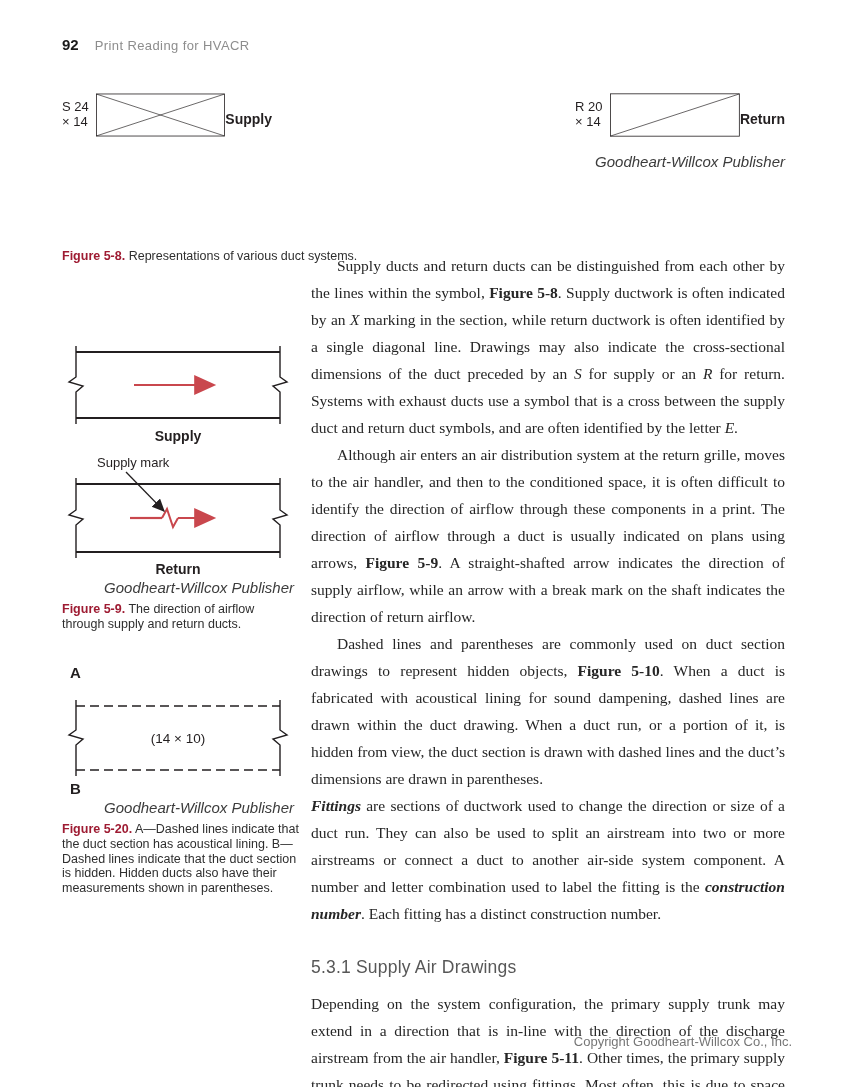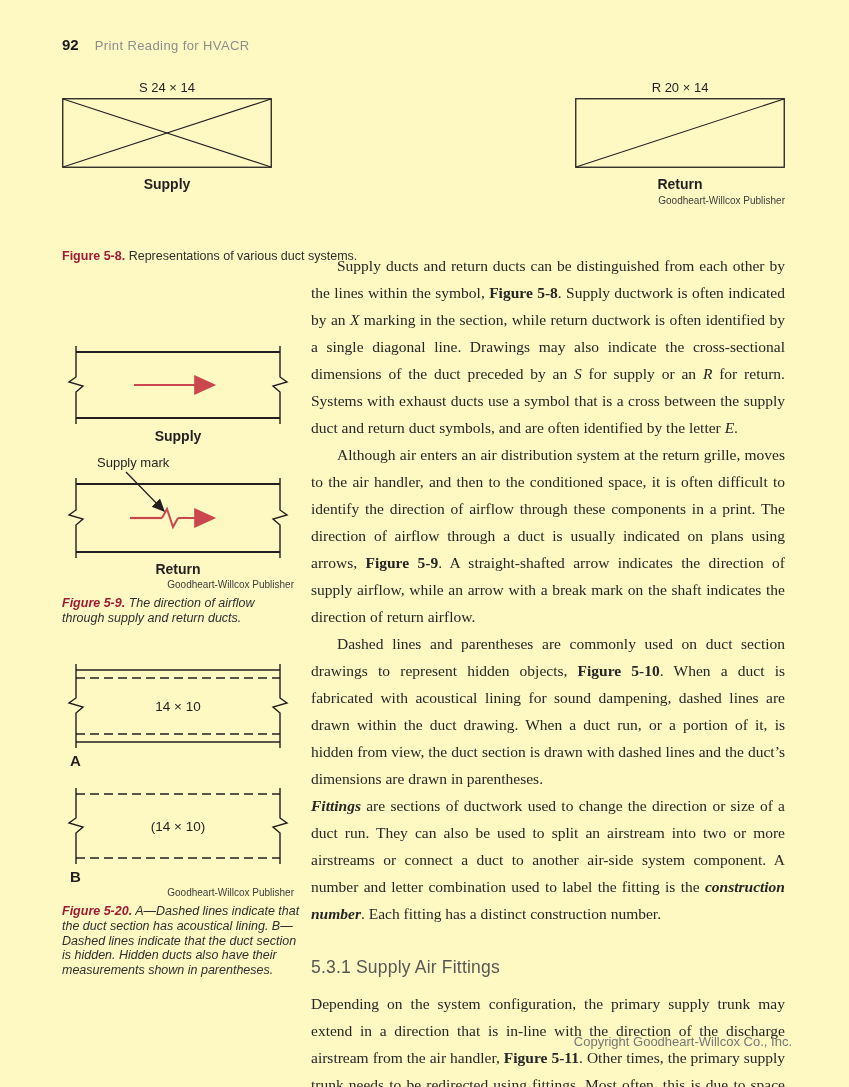--- a/index.html
+++ b/index.html
@@ -1,47 +1,47 @@
 <!DOCTYPE html>
 <html><head>
 <meta charset="utf-8">
 <style>
   html,body{margin:0;padding:0;background:#e8e8e8;}
   .page{
-    position:relative;width:849px;height:1087px;background:#fef9c3;
+    position:relative;width:849px;height:1087px;background:#ffffff;
     margin:0 auto;overflow:hidden;
     font-family:"Liberation Sans",sans-serif;color:#231f20;
   }
   
   .hdr{position:absolute;left:62px;top:36px;display:flex;align-items:baseline;gap:16px;}
   .hdr .pgnum{font-size:15px;font-weight:700;color:#1a1a1a;}
   .hdr .runtitle{font-size:13px;color:#8d8d8d;letter-spacing:.4px;}
   
   .fig58{position:absolute;left:62px;top:80px;width:723px;}
   .fig58-row{display:flex;justify-content:space-between;}
-  .sym{width:210px;display:flex;flex-direction:column;align-items:center;}
+  .sym{width:210px;display:flex;align-items:center;}
   .sym .dim{font-size:13px;color:#231f20;margin-bottom:3px;}
   .sym .name{font-size:14px;font-weight:700;margin-top:8px;}
-  .credit{font-size:10px;color:#3c3c3c;}
+  .credit{font-size:15px;font-style:italic;color:#3c3c3c;}
   .fig58 .credit{width:100%;text-align:right;margin-top:3px;}
   .cap{font-size:12.5px;line-height:14.8px;color:#2e2e2e;}
   .cap .fig-label{font-weight:700;color:#9e1b32;}
   .cap58{position:absolute;left:62px;top:207px;width:560px;margin-top:42px;}
   
   .leftfig{position:absolute;left:62px;width:238px;}
   .duct-wrap{position:relative;width:232px;}
   .duct-wrap .dimlbl{
     position:absolute;inset:0;display:flex;align-items:center;justify-content:center;
     font-size:13.5px;color:#231f20;pointer-events:none;
   }
   .duct-name{width:232px;text-align:center;font-size:14px;font-weight:700;margin-top:2px;}
   .ab-label{font-size:15px;font-weight:700;margin:2px 0 0 8px;}
   .leftfig .credit{width:232px;text-align:right;margin-top:2px;}
   .breakmark-lbl{display:block;font-size:13px;color:#231f20;margin:0 0 1px 35px;}
-  .leftcap{margin-top:6px;width:238px;font-style:italic;}
+  .leftcap{margin-top:6px;width:238px;}
   
   .col{
     position:absolute;left:311px;top:252px;width:474px;
     font-family:"Liberation Serif",serif;font-size:15.5px;line-height:27px;
     color:#262626;text-align:justify;
   }
   .col p{margin:0;}
   .col p.ind{text-indent:26px;}
   .b{font-weight:700;}
   .i{font-style:italic;}
@@ -138,31 +138,20 @@
       </svg>
     </div>
     <div class="duct-name">Return</div>
     <div class="credit">Goodheart-Willcox Publisher</div>
     <div class="cap leftcap">
       <span class="fig-label">Figure 5-9.</span><span> The direction of airflow through supply and return ducts.</span>
     </div>
   </div>
 
   <div class="leftfig" style="top:662px;">
-    <div class="duct-wrap">
-      <svg width="232" height="88" viewBox="0 0 232 88">
-        <line x1="14" y1="8" x2="218" y2="8" stroke="#231f20" stroke-width="1.6"></line>
-        <line x1="14" y1="16" x2="218" y2="16" stroke="#231f20" stroke-width="1.3" stroke-dasharray="9 5"></line>
-        <line x1="14" y1="80" x2="218" y2="80" stroke="#231f20" stroke-width="1.6"></line>
-        <line x1="14" y1="72" x2="218" y2="72" stroke="#231f20" stroke-width="1.3" stroke-dasharray="9 5"></line>
-        <path d="M14,2 L14,36 L7,41 L21,45 L14,51 L14,86" fill="none" stroke="#231f20" stroke-width="1.4"></path>
-        <path d="M218,2 L218,36 L225,41 L211,45 L218,51 L218,86" fill="none" stroke="#231f20" stroke-width="1.4"></path>
-      </svg>
-      <span class="dimlbl">14 × 10</span>
-    </div>
     <div class="ab-label">A</div>
 
     <div class="duct-wrap" style="margin-top:17px;">
       <svg width="232" height="80" viewBox="0 0 232 80">
         <line x1="14" y1="8" x2="218" y2="8" stroke="#231f20" stroke-width="1.3" stroke-dasharray="9 5"></line>
         <line x1="14" y1="72" x2="218" y2="72" stroke="#231f20" stroke-width="1.3" stroke-dasharray="9 5"></line>
         <path d="M14,2 L14,32 L7,37 L21,41 L14,47 L14,78" fill="none" stroke="#231f20" stroke-width="1.4"></path>
         <path d="M218,2 L218,32 L225,37 L211,41 L218,47 L218,78" fill="none" stroke="#231f20" stroke-width="1.4"></path>
       </svg>
       <span class="dimlbl">(14 × 10)</span>
@@ -172,19 +161,19 @@
     <div class="cap leftcap">
       <span class="fig-label">Figure 5-20.</span><span> A—Dashed lines indicate that the duct section has acoustical lining. B—Dashed lines indicate that the duct section is hidden. Hidden ducts also have their measurements shown in parentheses.</span>
     </div>
   </div>
 
   <div class="col">
     <p class="ind"><span>Supply ducts and return ducts can be distinguished from each other by the lines within the symbol, </span><span class="b">Figure 5-8</span><span>. Supply ductwork is often indicated by an </span><span class="i">X</span><span> marking in the section, while return ductwork is often identified by a single diagonal line. Drawings may also indicate the cross-sectional dimensions of the duct preceded by an </span><span class="i">S</span><span> for supply or an </span><span class="i">R</span><span> for return. Systems with exhaust ducts use a symbol that is a cross between the supply duct and return duct symbols, and are often identified by the letter </span><span class="i">E</span><span>.</span></p>
     <p class="ind"><span>Although air enters an air distribution system at the return grille, moves to the air handler, and then to the conditioned space, it is often difficult to identify the direction of airflow through these components in a print. The direction of airflow through a duct is usually indicated on plans using arrows, </span><span class="b">Figure 5-9</span><span>. A straight-shafted arrow indicates the direction of supply airflow, while an arrow with a break mark on the shaft indicates the direction of return airflow.</span></p>
     <p class="ind"><span>Dashed lines and parentheses are commonly used on duct section drawings to represent hidden objects, </span><span class="b">Figure 5-10</span><span>. When a duct is fabricated with acoustical lining for sound dampening, dashed lines are drawn within the duct drawing. When a duct run, or a portion of it, is hidden from view, the duct section is drawn with dashed lines and the duct’s dimensions are drawn in parentheses.</span></p>
     <p><span class="b i">Fittings</span><span> are sections of ductwork used to change the direction or size of a duct run. They can also be used to split an airstream into two or more airstreams or connect a duct to another air-side system component. A number and letter combination used to label the fitting is the </span><span class="b i">construction number</span><span>. Each fitting has a distinct construction number.</span></p>
-    <h3 class="subsec">5.3.1 Supply Air Fittings</h3>
+    <h3 class="subsec">5.3.1 Supply Air Drawings</h3>
     <p><span>Depending on the system configuration, the primary supply trunk may extend in a direction that is in-line with the direction of the discharge airstream from the air handler, </span><span class="b">Figure 5-11</span><span>. Other times, the primary supply trunk needs to be redirected using fittings. Most often, this is due to space constraints, obstructions, or other design considerations. One of the most commonly used methods of redirecting the primary supply airstream is to connect a straight section of ductwork to the supply plenum, </span><span class="b">Figure 5-12</span><span>.</span></p>
   </div>
 
   <div class="footer">Copyright Goodheart-Willcox Co., Inc.</div>
 
 </div>
 
 </body></html>

